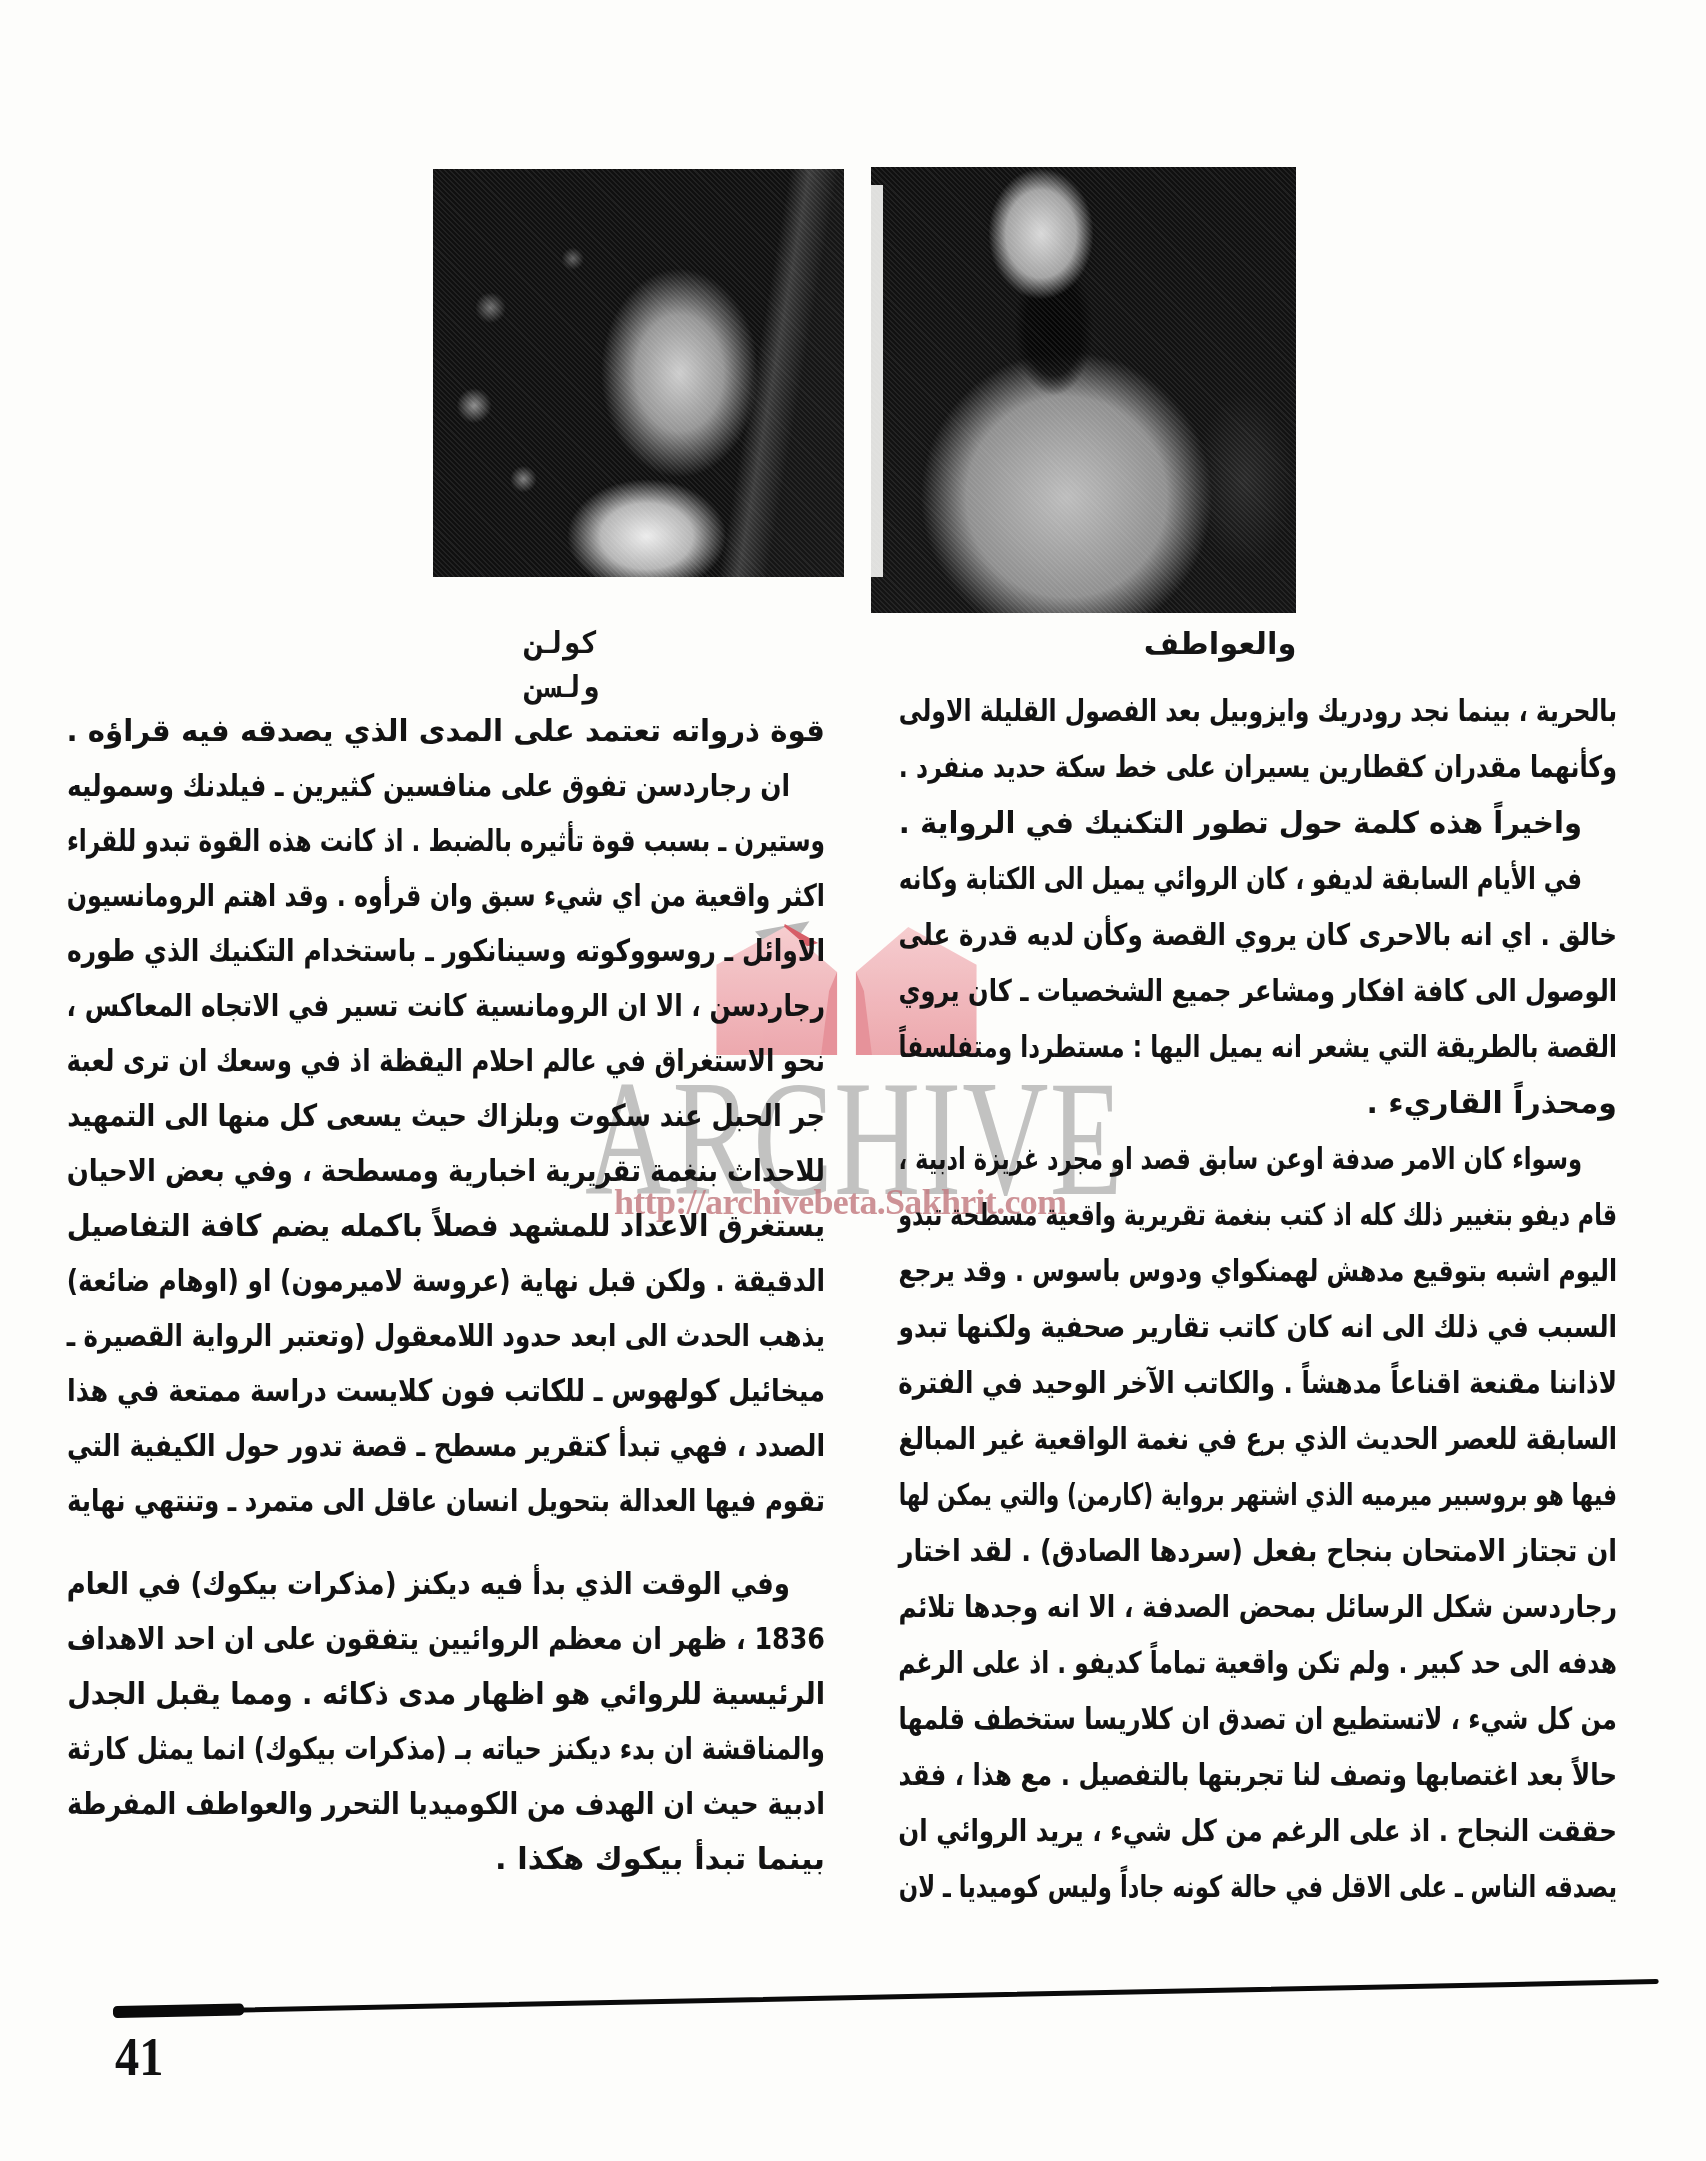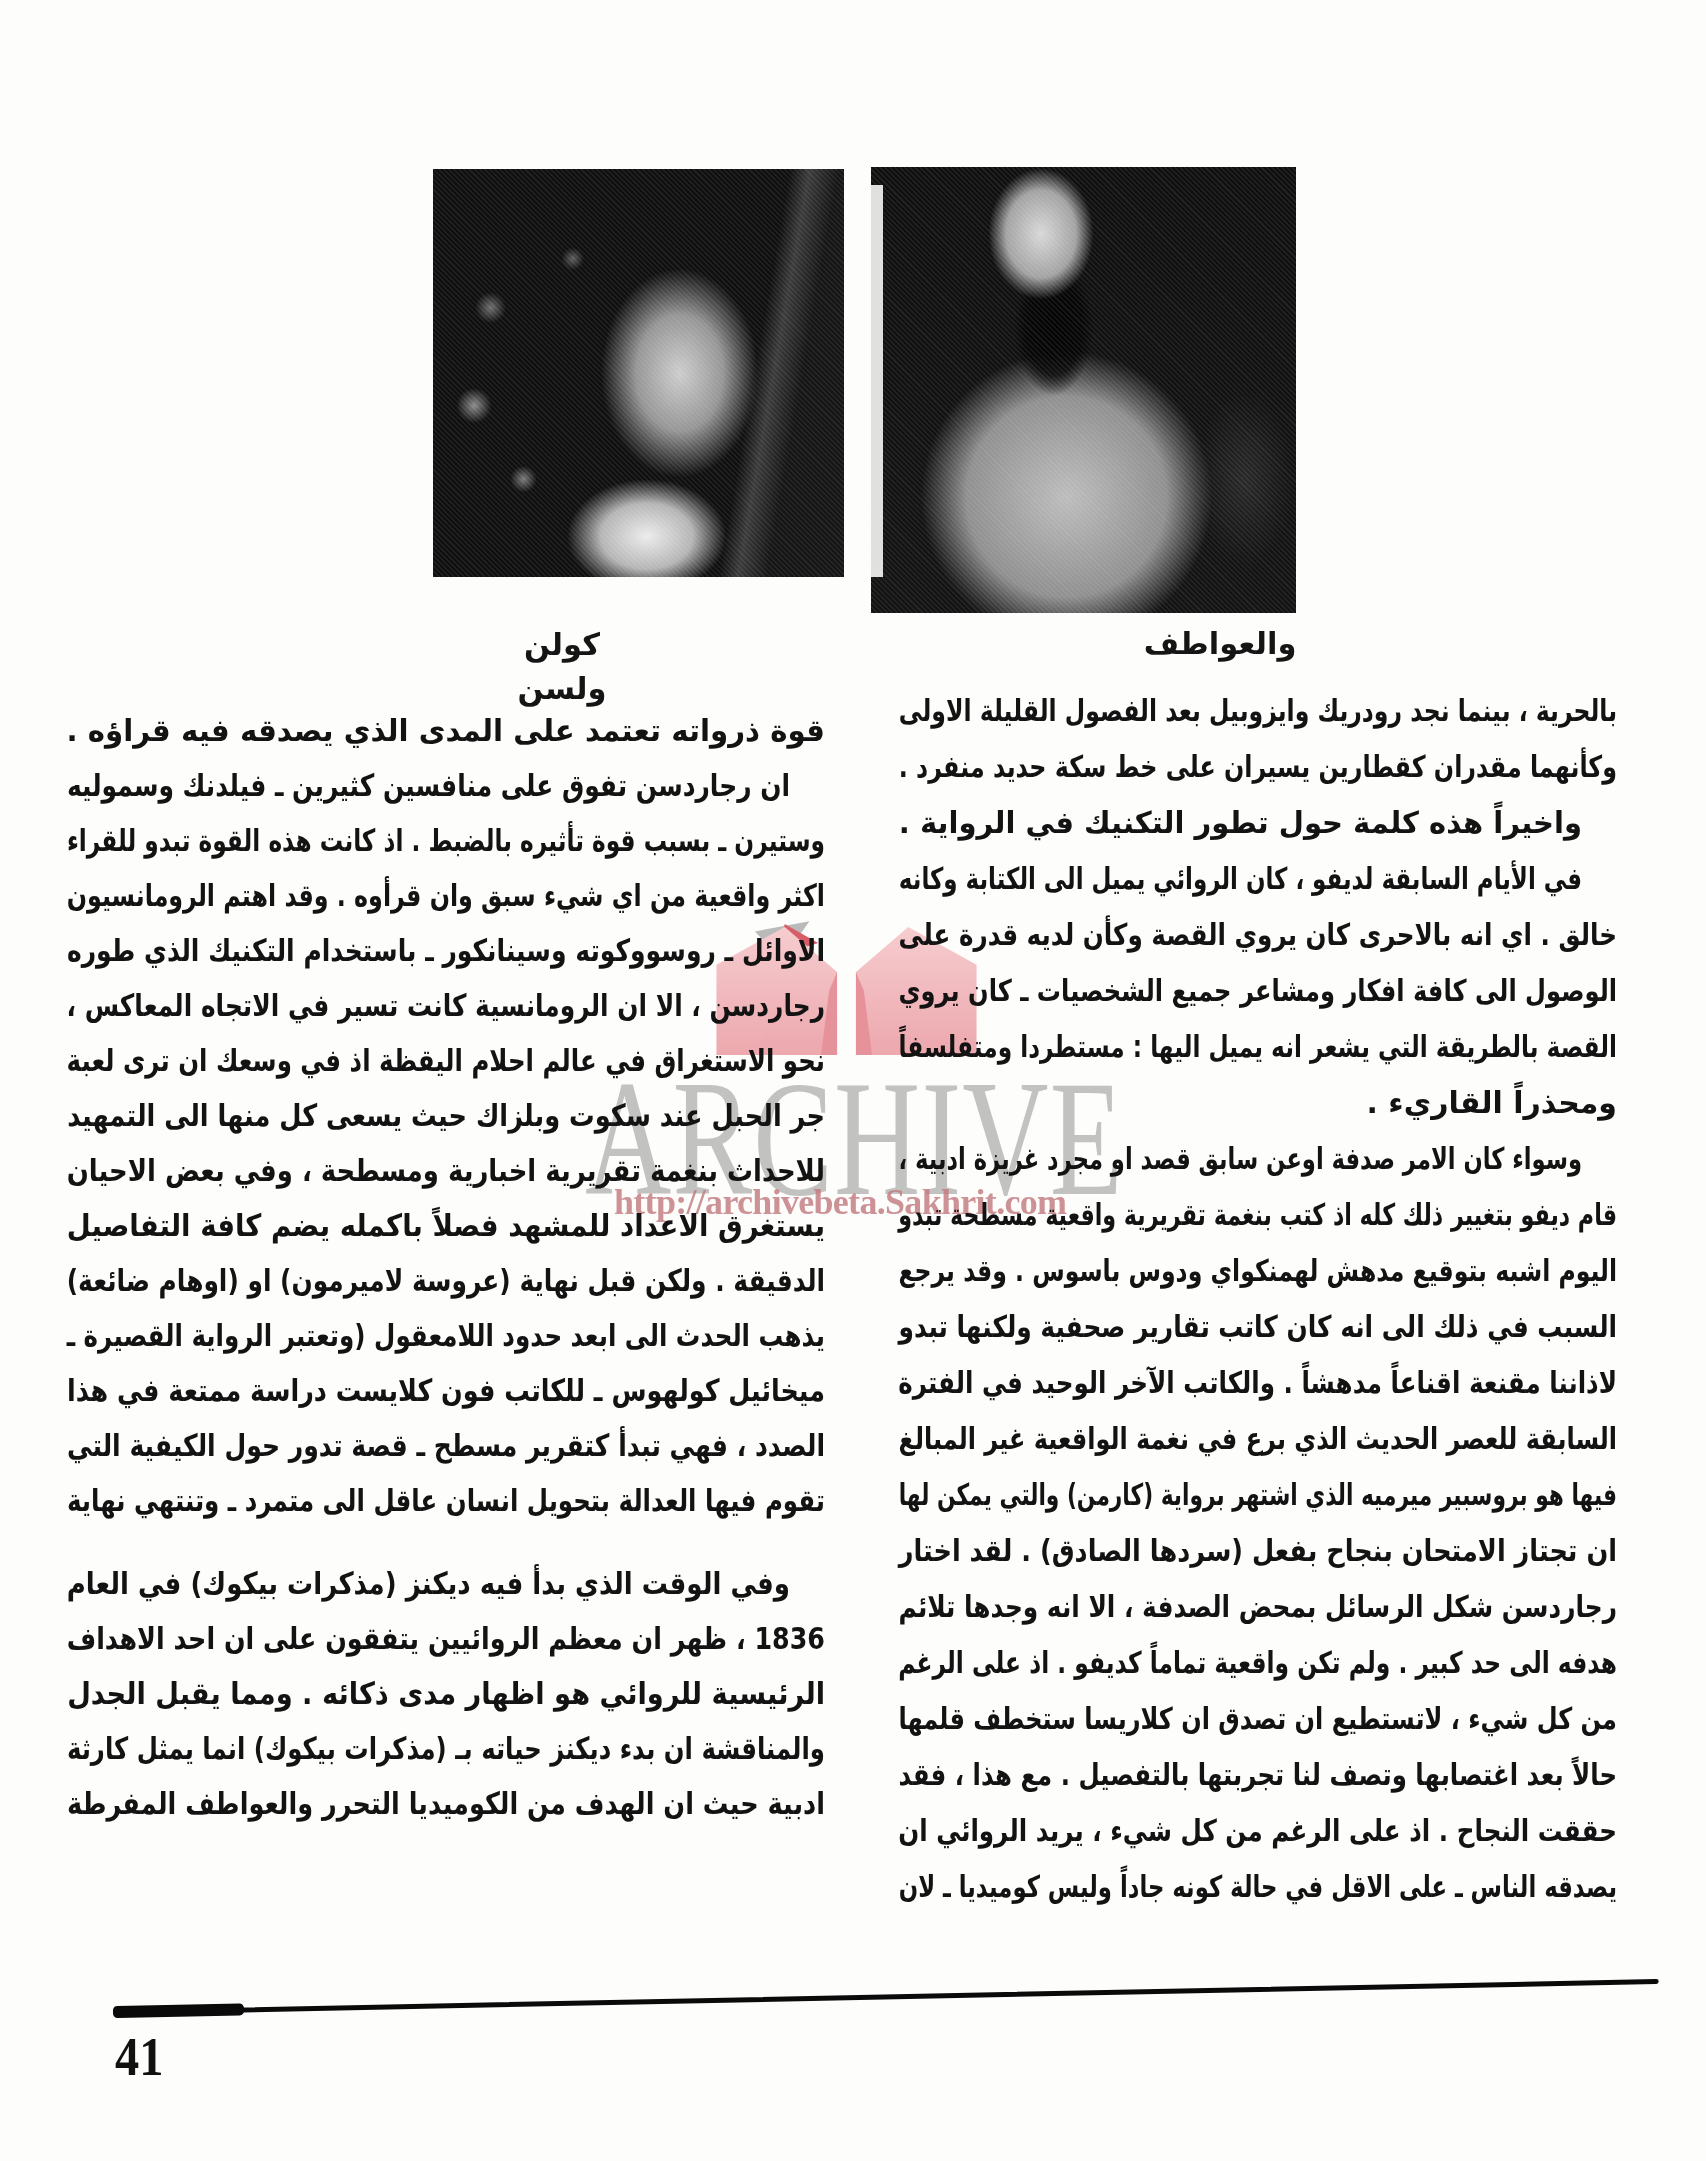--- a/index.html
+++ b/index.html
@@ -40,21 +40,21 @@
   }
   .photo-right .inner-margin{
     position:absolute;left:0;top:4%;width:11.6px;height:88%;
     background:#f6f6f4;opacity:.9;
   }
   .caption{
     position:absolute;z-index:2;
     font-weight:700;color:#151515;
     font-size:30.5px;line-height:44px;text-align:center;direction:rtl;
   }
-  .caption-left{left:484px;top:623px;width:156px;}
+  .caption-left{left:484px;top:623px;width:156px;font-family:Liberation Mono, monospace;}
   .caption-right{left:1142px;top:622px;width:156px;}
 
   
   .wm{position:absolute;z-index:0;}
   .wm-logo{left:715px;top:921px;width:263px;height:137px;}
   .wm-word{
     left:585px;top:1066px;width:799px;
     font-family:"Liberation Serif","DejaVu Serif",serif;
     font-size:166px;line-height:145px;font-weight:400;
     color:#8d8d8d;opacity:.52;letter-spacing:1.5px;
@@ -156,20 +156,21 @@
       <div class="tline j" style="transform: scaleX(0.815625); transform-origin: right center;">الدقيقة . ولكن قبل نهاية (عروسة لاميرمون) او (اوهام ضائعة)</div>
       <div class="tline j" style="transform: scaleX(0.804934); transform-origin: right center;">يذهب الحدث الى ابعد حدود اللامعقول (وتعتبر الرواية القصيرة ـ</div>
       <div class="tline j" style="transform: scaleX(0.833866); transform-origin: right center;">ميخائيل كولهوس ـ للكاتب فون كلايست دراسة ممتعة في هذا</div>
       <div class="tline j" style="transform: scaleX(0.822047); transform-origin: right center;">الصدد ، فهي تبدأ كتقرير مسطح ـ قصة تدور حول الكيفية التي</div>
       <div class="tline j" style="transform: scaleX(0.80246); transform-origin: right center;">تقوم فيها العدالة بتحويل انسان عاقل الى متمرد ـ وتنتهي نهاية</div>
       <div class="tline indent gap j" style="transform: scaleX(0.85347); transform-origin: right center;">وفي الوقت الذي بدأ فيه ديكنز (مذكرات بيكوك) في العام</div>
       <div class="tline j" style="transform: scaleX(0.83121); transform-origin: right center;">1836 ، ظهر ان معظم الروائيين يتفقون على ان احد الاهداف</div>
       <div class="tline j" style="transform: scaleX(0.894602); transform-origin: right center;">الرئيسية للروائي هو اظهار مدى ذكائه . ومما يقبل الجدل</div>
       <div class="tline j" style="transform: scaleX(0.798776); transform-origin: right center;">والمناقشة ان بدء ديكنز حياته بـ (مذكرات بيكوك) انما يمثل كارثة</div>
       <div class="tline j" style="transform: scaleX(0.837881); transform-origin: right center;">ادبية حيث ان الهدف من الكوميديا التحرر والعواطف المفرطة</div>
+      <div class="tline short">بينما تبدأ بيكوك هكذا .</div>
     </div>
   <div class="col col-right">
       <div class="tline j" style="transform: scaleX(0.784345); transform-origin: right center;">بالحرية ، بينما نجد رودريك وايزوبيل بعد الفصول القليلة الاولى</div>
       <div class="tline j" style="transform: scaleX(0.793215); transform-origin: right center;">وكأنهما مقدران كقطارين يسيران على خط سكة حديد منفرد .</div>
       <div class="tline indent short" style="transform: scaleX(0.967876); transform-origin: right center;">واخيراً هذه كلمة حول تطور التكنيك في الرواية .</div>
       <div class="tline indent j" style="transform: scaleX(0.764321); transform-origin: right center;">في الأيام السابقة لديفو ، كان الروائي يميل الى الكتابة وكانه</div>
       <div class="tline j" style="transform: scaleX(0.82107); transform-origin: right center;">خالق . اي انه بالاحرى كان يروي القصة وكأن لديه قدرة على</div>
       <div class="tline j" style="transform: scaleX(0.804918); transform-origin: right center;">الوصول الى كافة افكار ومشاعر جميع الشخصيات ـ كان يروي</div>
       <div class="tline j" style="transform: scaleX(0.774448); transform-origin: right center;">القصة بالطريقة التي يشعر انه يميل اليها : مستطردا ومتفلسفاً</div>
       <div class="tline short">ومحذراً القاريء .</div>

